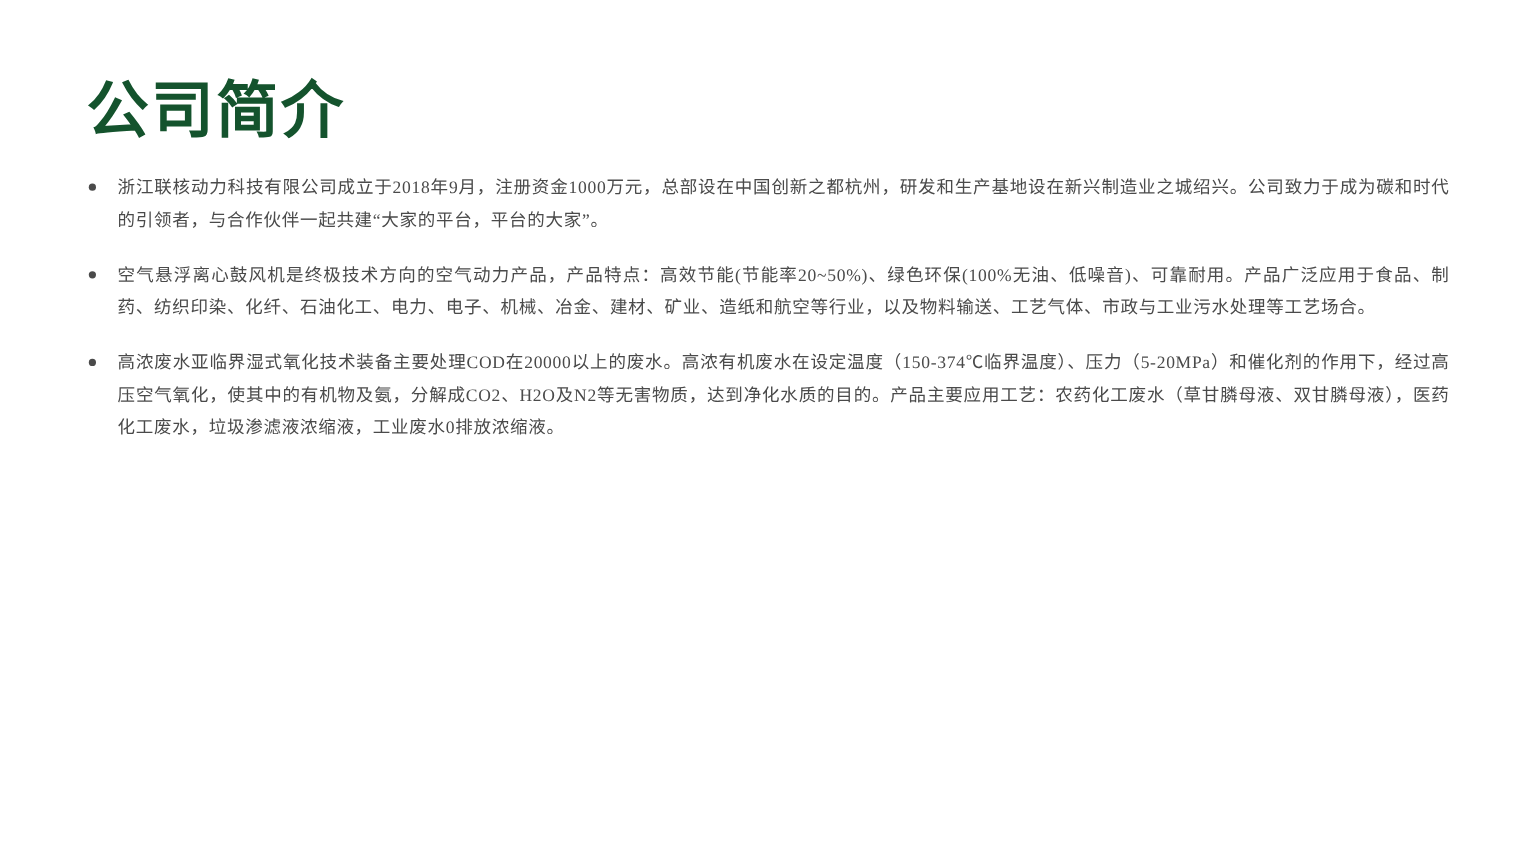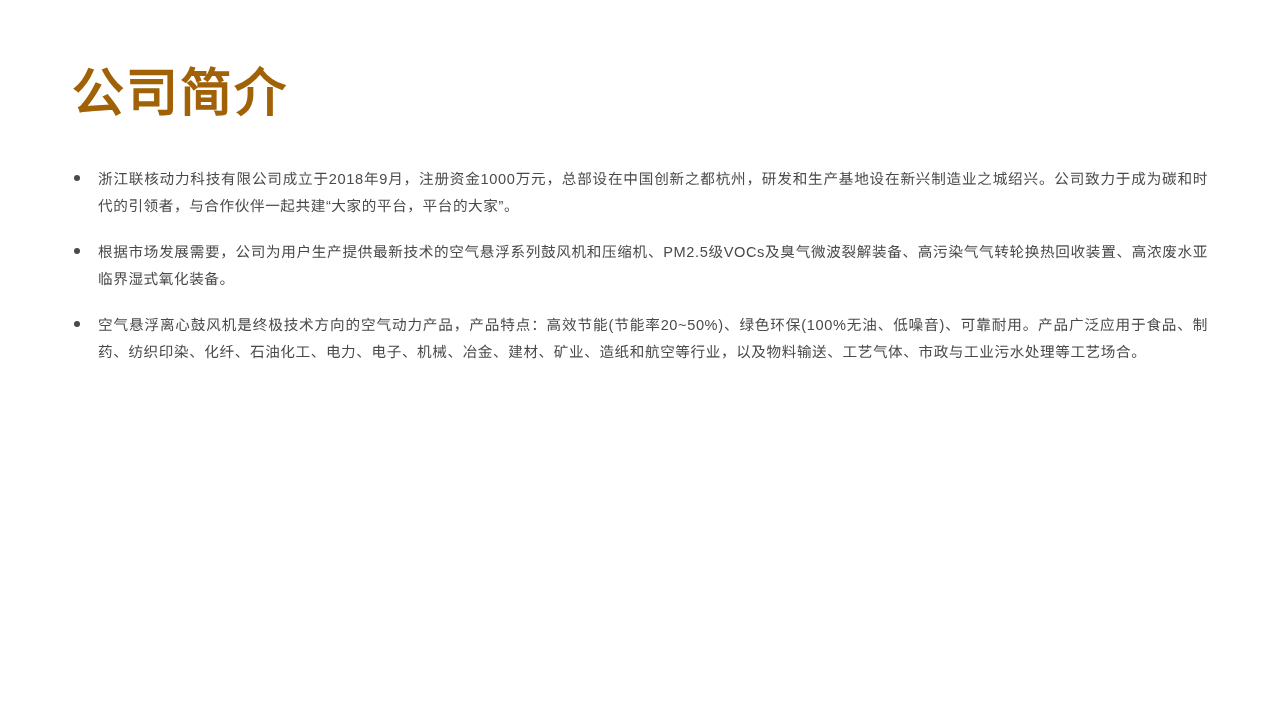--- a/index.html
+++ b/index.html
@@ -18,28 +18,29 @@
     position: relative;
     width: 1280px;
     height: 720px;
     box-sizing: border-box;
     padding: 62px 72px 0 72px;
   }
   .slide-title {
     font-size: 52px;
     font-weight: bold;
     letter-spacing: 2px;
-    color: #a16207;
+    color: #14532d;
     line-height: 1.2;
-    margin: 0 0 42px 0;
+    margin: 0 0 20px 0;
   }
   .bullet-list {
     list-style: none;
     margin: 0;
     padding: 0;
+    font-family: Liberation Serif, serif;
   }
   .bullet-item {
     position: relative;
     padding-left: 26px;
     margin-bottom: 19px;
     font-size: 14.6px;
     line-height: 1.85;
     color: #4a4a4a;
     letter-spacing: 0.6px;
     text-align: justify;
@@ -67,21 +68,21 @@
 
   <h1 class="slide-title">公司简介</h1>
 
   <ul class="bullet-list">
     <li class="bullet-item">
       <span class="bullet-dot"></span>
       <span class="bullet-text">浙江联核动力科技有限公司成立于2018年9月，注册资金1000万元，总部设在中国创新之都杭州，研发和生产基地设在新兴制造业之城绍兴。公司致力于成为碳和时代的引领者，与合作伙伴一起共建“大家的平台，平台的大家”。</span>
     </li>
     <li class="bullet-item">
       <span class="bullet-dot"></span>
-      <span class="bullet-text">根据市场发展需要，公司为用户生产提供最新技术的空气悬浮系列鼓风机和压缩机、PM2.5级VOCs及臭气微波裂解装备、高污染气气转轮换热回收装置、高浓废水亚临界湿式氧化装备。</span>
+      <span class="bullet-text">空气悬浮离心鼓风机是终极技术方向的空气动力产品，产品特点：高效节能(节能率20~50%)、绿色环保(100%无油、低噪音)、可靠耐用。产品广泛应用于食品、制药、纺织印染、化纤、石油化工、电力、电子、机械、冶金、建材、矿业、造纸和航空等行业，以及物料输送、工艺气体、市政与工业污水处理等工艺场合。</span>
     </li>
     <li class="bullet-item">
       <span class="bullet-dot"></span>
-      <span class="bullet-text">空气悬浮离心鼓风机是终极技术方向的空气动力产品，产品特点：高效节能(节能率20~50%)、绿色环保(100%无油、低噪音)、可靠耐用。产品广泛应用于食品、制药、纺织印染、化纤、石油化工、电力、电子、机械、冶金、建材、矿业、造纸和航空等行业，以及物料输送、工艺气体、市政与工业污水处理等工艺场合。</span>
+      <span class="bullet-text">高浓废水亚临界湿式氧化技术装备主要处理COD在20000以上的废水。高浓有机废水在设定温度（150-374℃临界温度）、压力（5-20MPa）和催化剂的作用下，经过高压空气氧化，使其中的有机物及氨，分解成CO2、H2O及N2等无害物质，达到净化水质的目的。产品主要应用工艺：农药化工废水（草甘膦母液、双甘膦母液），医药化工废水，垃圾渗滤液浓缩液，工业废水0排放浓缩液。</span>
     </li>
   </ul>
 
 </div>
 
 </body></html>

